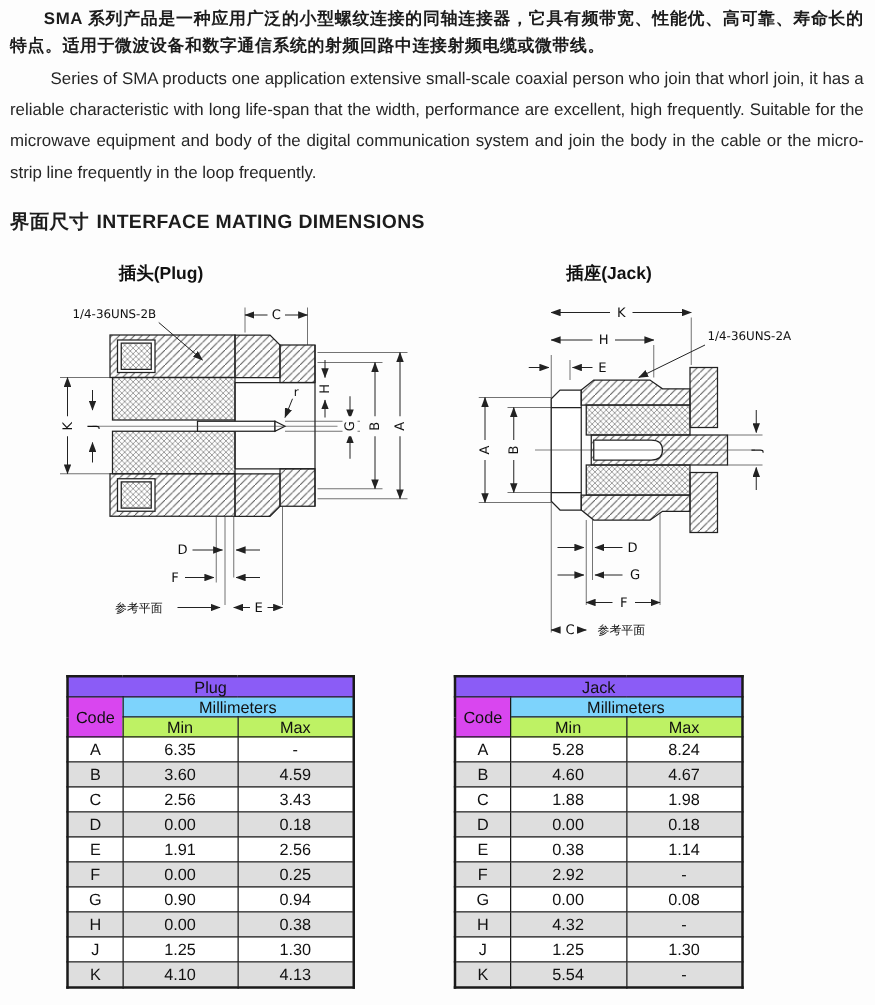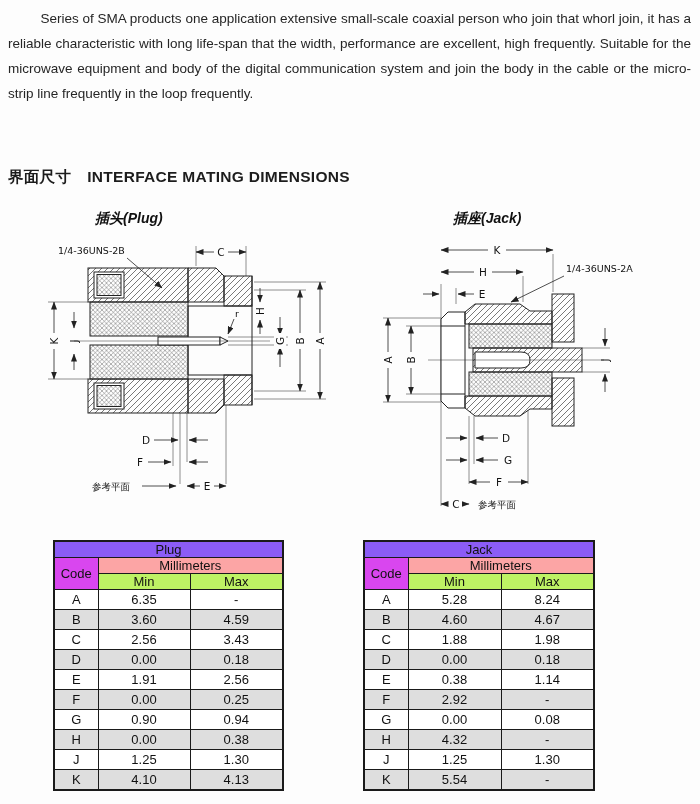--- a/index.html
+++ b/index.html
@@ -6,47 +6,48 @@
   body{
     width:700px;height:804px;position:relative;overflow:hidden;
     background:#fdfdfd;color:#1c1c1c;
     font-family:"Liberation Sans","DejaVu Sans",sans-serif;
   }
   .intro{position:absolute;left:0;top:4px;width:700px;padding:0 9px 0 8px;box-sizing:border-box;}
   .intro p{margin:0;text-align:justify;}
   .zh-par{font-size:13.5px;line-height:1.62;font-weight:600;text-indent:2em;letter-spacing:.5px;}
   .en-par{font-size:13.5px;line-height:1.86;font-weight:400;color:#262626;text-indent:2.4em;margin-top:2px !important;}
   .sec-head{position:absolute;left:8px;top:167px;font-size:15.5px;font-weight:700;letter-spacing:.3px;}
-  .sec-head .en{margin-left:16px;}
-  .fig-title{position:absolute;font-size:14px;font-weight:600;color:#111;font-style:italic;}
+  .sec-head .en{margin-left:6px;}
+  .fig-title{position:absolute;font-size:14px;font-weight:600;color:#111;}
   #plug-title{left:95px;top:210px;}
   #jack-title{left:453px;top:210px;}
   svg{position:absolute;}
   #plug-svg{left:30px;top:238px;}
   #jack-svg{left:368px;top:238px;}
   .dt{font-family:"DejaVu Sans",sans-serif;font-size:10.5px;fill:#111;}
   .sm{font-family:"DejaVu Sans",sans-serif;font-size:9.5px;fill:#111;}
   
   .dim-table{position:absolute;border-collapse:collapse;table-layout:fixed;
     font-family:"Liberation Sans",sans-serif;font-size:13px;color:#111;background:#fff;}
   #plug-table{left:53px;top:540px;width:229px;}
   #jack-table{left:363px;top:540px;width:230px;}
   .dim-table th,.dim-table td{border:1px solid #1a1a1a;text-align:center;padding:0;font-weight:400;}
   .dim-table{border:2px solid #1a1a1a;}
   .dim-table .t-title{height:15px;background:#8b5cf6;font-size:13px;}
-  .dim-table .t-unit{height:15px;background:#fca5a5;}
+  .dim-table .t-unit{height:15px;background:#7dd3fc;}
   .dim-table .t-code{background:#d946ef;width:44px;}
   .dim-table .t-mm{height:15px;background:#bef264;}
   .dim-table td{height:19px;}
   .dim-table tr.shade td{background:#dedede;}
 </style>
 </head>
 <body>
 
 <div class="intro">
+  <p class="zh-par">SMA 系列产品是一种应用广泛的小型螺纹连接的同轴连接器，它具有频带宽、性能优、高可靠、寿命长的特点。适用于微波设备和数字通信系统的射频回路中连接射频电缆或微带线。</p>
   <p class="en-par">Series of SMA products one application extensive small-scale coaxial person who join that whorl join, it has a reliable characteristic with long life-span that the width, performance are excellent, high frequently. Suitable for the microwave equipment and body of the digital communication system and join the body in the cable or the micro-strip line frequently in the loop frequently.</p>
 </div>
 
 <div class="sec-head">
   <span>界面尺寸</span><span class="en">INTERFACE MATING DIMENSIONS</span>
 </div>
 
 <div class="fig-title" id="plug-title">插头(Plug)</div>
 <div class="fig-title" id="jack-title">插座(Jack)</div>
 

